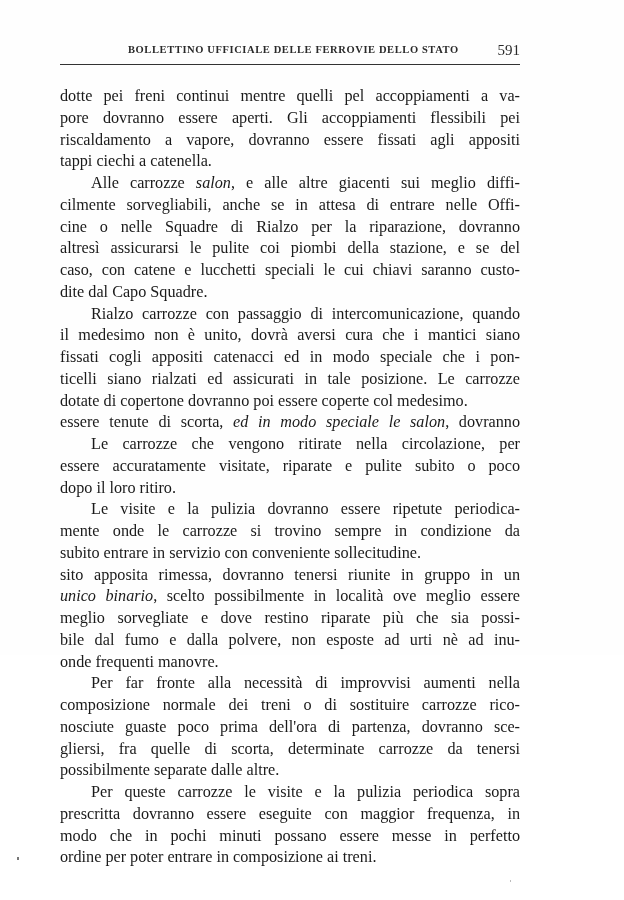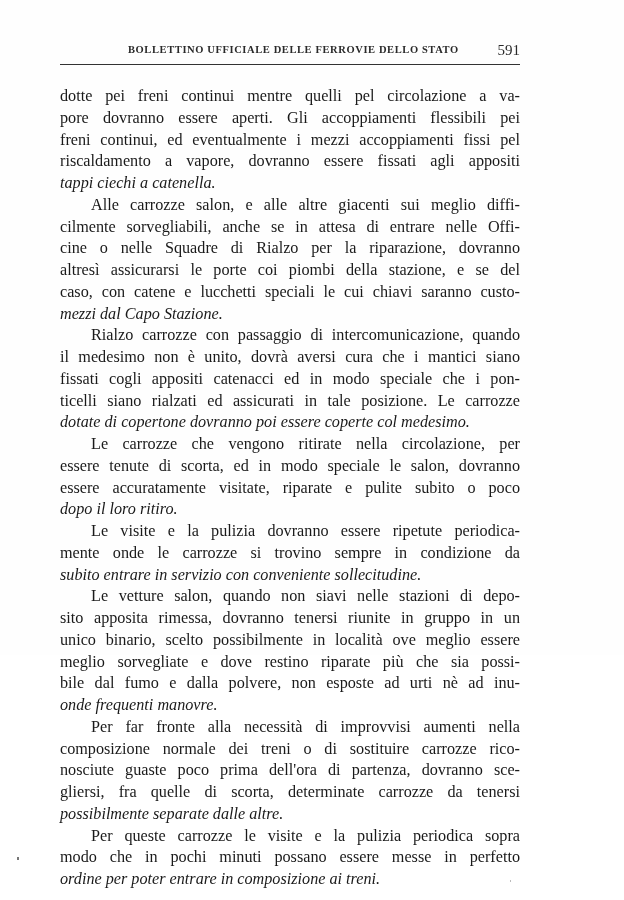--- a/index.html
+++ b/index.html
@@ -65,102 +65,100 @@
     }
     .line {
       display: block;
       text-align: justify;
       text-align-last: justify;
       white-space: nowrap;
       height: 21.75px;
     }
     .line.last {
       text-align-last: left;
-      font-style: italic;
     }
     .line.indent {
       padding-left: 31px;
     }
-    .line span.i { }
+    .line span.i { font-style: italic; }
     .speck {
       position: absolute;
       width: 2px; height: 3px;
       background: #777;
     }
   </style>
 </head>
 <body>
 
 <div class="page">
 
   <div class="running-head">
     <span class="running-title">BOLLETTINO UFFICIALE DELLE FERROVIE DELLO STATO</span>
     <span class="page-number">591</span>
   </div>
   <div class="head-rule"></div>
 
   <div class="body-text">
 
     <div>
-      <span class="line">dotte pei freni continui mentre quelli pel circolazione a va-</span>
+      <span class="line">dotte pei freni continui mentre quelli pel accoppiamenti a va-</span>
       <span class="line">pore dovranno essere aperti. Gli accoppiamenti flessibili pei</span>
-      <span class="line">freni continui, ed eventualmente i mezzi accoppiamenti fissi pel</span>
       <span class="line">riscaldamento a vapore, dovranno essere fissati agli appositi</span>
       <span class="line last">tappi ciechi a catenella.</span>
     </div>
 
     <div>
       <span class="line indent"><span>Alle carrozze </span><span class="i">salon</span><span>, e alle altre giacenti sui meglio diffi-</span></span>
       <span class="line">cilmente sorvegliabili, anche se in attesa di entrare nelle Offi-</span>
       <span class="line">cine o nelle Squadre di Rialzo per la riparazione, dovranno</span>
-      <span class="line">altresì assicurarsi le porte coi piombi della stazione, e se del</span>
+      <span class="line">altresì assicurarsi le pulite coi piombi della stazione, e se del</span>
       <span class="line">caso, con catene e lucchetti speciali le cui chiavi saranno custo-</span>
-      <span class="line last">mezzi dal Capo Stazione.</span>
+      <span class="line last">dite dal Capo Squadre.</span>
     </div>
 
     <div>
       <span class="line indent">Rialzo carrozze con passaggio di intercomunicazione, quando</span>
       <span class="line">il medesimo non è unito, dovrà aversi cura che i mantici siano</span>
       <span class="line">fissati cogli appositi catenacci ed in modo speciale che i pon-</span>
       <span class="line">ticelli siano rialzati ed assicurati in tale posizione. Le carrozze</span>
       <span class="line last">dotate di copertone dovranno poi essere coperte col medesimo.</span>
     </div>
 
     <div>
+      <span class="line"><span>essere tenute di scorta, </span><span class="i">ed in modo speciale le salon</span><span>, dovranno</span></span>
       <span class="line indent">Le carrozze che vengono ritirate nella circolazione, per</span>
-      <span class="line"><span>essere tenute di scorta, </span><span class="i">ed in modo speciale le salon</span><span>, dovranno</span></span>
       <span class="line">essere accuratamente visitate, riparate e pulite subito o poco</span>
       <span class="line last">dopo il loro ritiro.</span>
     </div>
 
     <div>
       <span class="line indent">Le visite e la pulizia dovranno essere ripetute periodica-</span>
       <span class="line">mente onde le carrozze si trovino sempre in condizione da</span>
       <span class="line last">subito entrare in servizio con conveniente sollecitudine.</span>
     </div>
 
     <div>
-      <span class="line indent"><span>Le vetture </span><span class="i">salon</span><span>, quando non siavi nelle stazioni di depo-</span></span>
       <span class="line">sito apposita rimessa, dovranno tenersi riunite in gruppo in un</span>
       <span class="line"><span class="i">unico binario</span><span>, scelto possibilmente in località ove meglio essere</span></span>
       <span class="line">meglio sorvegliate e dove restino riparate più che sia possi-</span>
       <span class="line">bile dal fumo e dalla polvere, non esposte ad urti nè ad inu-</span>
       <span class="line last">onde frequenti manovre.</span>
     </div>
 
     <div>
       <span class="line indent">Per far fronte alla necessità di improvvisi aumenti nella</span>
       <span class="line">composizione normale dei treni o di sostituire carrozze rico-</span>
       <span class="line">nosciute guaste poco prima dell'ora di partenza, dovranno sce-</span>
       <span class="line">gliersi, fra quelle di scorta, determinate carrozze da tenersi</span>
       <span class="line last">possibilmente separate dalle altre.</span>
     </div>
 
     <div>
       <span class="line indent">Per queste carrozze le visite e la pulizia periodica sopra</span>
+      <span class="line">prescritta dovranno essere eseguite con maggior frequenza, in</span>
       <span class="line">modo che in pochi minuti possano essere messe in perfetto</span>
       <span class="line last">ordine per poter entrare in composizione ai treni.</span>
     </div>
 
   </div>
 
   <div class="speck" style="left:17px; top:857px;"></div>
   <div class="speck" style="left:510px; top:880px; width:1px; height:2px; background:#bbb;"></div>
 </div>
 

